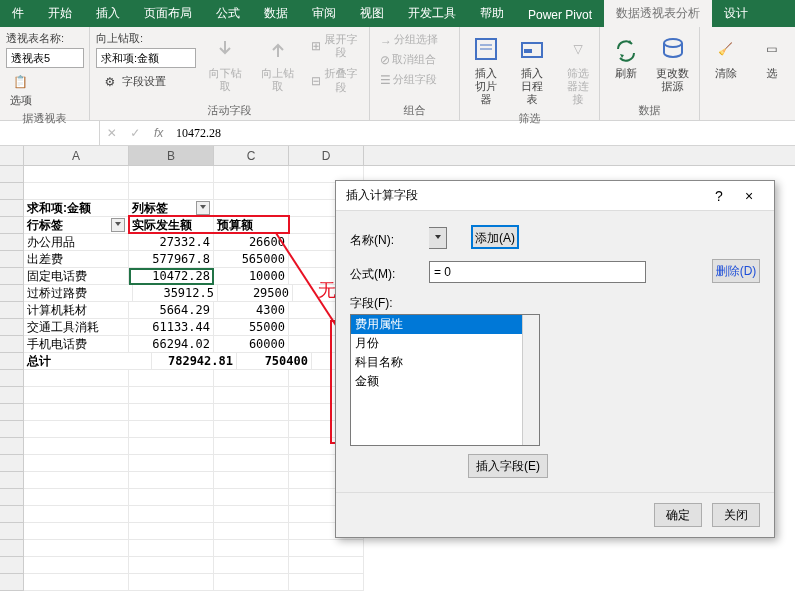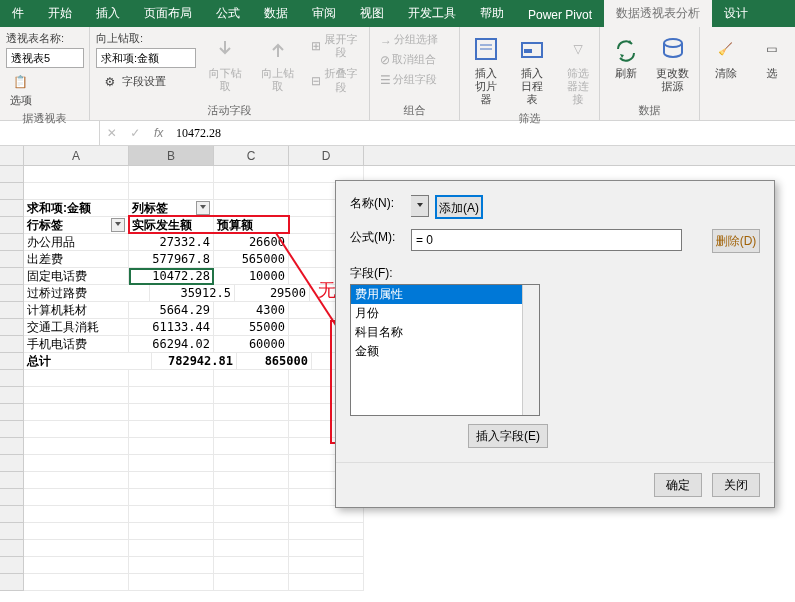--- a/index.html
+++ b/index.html
@@ -36,21 +36,21 @@
 .dropbtn{width:14px;height:14px;border:1px solid #999;background:#f0f0f0;display:inline-flex;align-items:center;justify-content:center;float:right;margin-top:1px}
 .dropbtn::after{content:'';border:3px solid transparent;border-top:4px solid #555}
 .active-cell{position:absolute;border:2px solid #217346;pointer-events:none}
 .redbox{position:absolute;border:2px solid #e81123;pointer-events:none}
 .anno{position:absolute;color:#e81123;font-size:18px;font-family:SimSun}
 .arrow{position:absolute;pointer-events:none}
 .dialog{position:absolute;background:#f0f0f0;border:1px solid #888;box-shadow:3px 3px 8px rgba(0,0,0,.3)}
 .dlg-title{height:30px;display:flex;align-items:center;justify-content:space-between;padding:0 10px;background:#fff;border-bottom:1px solid #ddd}
 .dlg-close{width:30px;height:30px;display:flex;align-items:center;justify-content:center;cursor:pointer;font-size:14px}
 .dlg-body{padding:14px}
-.dlg-row{display:flex;align-items:flex-start;margin-bottom:10px;gap:6px}
+.dlg-row{display:flex;align-items:flex-end;margin-bottom:10px;gap:24px}
 .dlg-row label{width:55px}
 .dlg-input{flex:1;height:22px;border:1px solid #7a7a7a;background:#fff;padding:0 4px}
 .dlg-btn{width:48px;height:24px;border:1px solid #adadad;background:#e1e1e1;cursor:pointer;text-align:center;line-height:22px}
 .dlg-list{border:1px solid #7a7a7a;background:#fff;height:132px;overflow:auto;position:relative}
 .dlg-list-item{padding:1px 4px;cursor:pointer}
 .dlg-list-item.sel{background:#0078d7;color:#fff}
 .dlg-scroll{width:17px;background:#f0f0f0;border-left:1px solid #ccc;position:absolute;right:0;top:0;bottom:0}
 .dlg-footer{display:flex;justify-content:flex-end;gap:10px;padding:10px 14px;border-top:1px solid #ddd;background:#f0f0f0}
 .combo-btn{width:18px;height:22px;border:1px solid #7a7a7a;border-left:none;background:#e1e1e1;display:flex;align-items:center;justify-content:center}
 .combo-btn::after{content:'';border:3px solid transparent;border-top:4px solid #333}
@@ -274,21 +274,21 @@
       </div>
     <div class="row">
         <div class="rowhdr"></div>
         <div class="cell" style="width:105px">固定电话费</div>
         <div class="cell num" style="width:85px">10472.28</div>
         <div class="cell num" style="width:75px">10000</div>
         <div class="cell" style="width:75px"></div>
       </div>
     <div class="row">
         <div class="rowhdr"></div>
-        <div class="cell" style="width:126px">过桥过路费</div>
+        <div class="cell" style="width:109px">过桥过路费</div>
         <div class="cell num" style="width:85px">35912.5</div>
         <div class="cell num" style="width:75px">29500</div>
         <div class="cell" style="width:75px"></div>
       </div>
     <div class="row">
         <div class="rowhdr"></div>
         <div class="cell" style="width:105px">计算机耗材</div>
         <div class="cell num" style="width:85px">5664.29</div>
         <div class="cell num" style="width:75px">4300</div>
         <div class="cell" style="width:75px"></div>
@@ -304,21 +304,21 @@
         <div class="rowhdr"></div>
         <div class="cell" style="width:105px">手机电话费</div>
         <div class="cell num" style="width:85px">66294.02</div>
         <div class="cell num" style="width:75px">60000</div>
         <div class="cell" style="width:75px"></div>
       </div>
     <div class="row">
         <div class="rowhdr"></div>
         <div class="cell bold" style="width:128px">总计</div>
         <div class="cell num bold" style="width:85px">782942.81</div>
-        <div class="cell num bold" style="width:75px">865000</div>
+        <div class="cell num bold" style="width:75px">750400</div>
         <div class="cell" style="width:75px"></div>
       </div>
     <div class="row">
         <div class="rowhdr"></div>
         <div class="cell" style="width:105px"></div>
         <div class="cell" style="width:85px"></div>
         <div class="cell" style="width:75px"></div>
         <div class="cell" style="width:75px"></div>
       </div>
     <div class="row">
@@ -411,31 +411,38 @@
 
 <div class="redbox" style="left:128px;top:215px;width:162px;height:19px"></div>
 <div class="redbox" style="left:330px;top:320px;width:228px;height:124px"></div>
 <svg class="arrow" style="left:268px;top:225px" width="100" height="135">
     <line x1="8" y1="8" x2="82" y2="122" stroke="#e81123" stroke-width="2"></line>
     <path d="M82 122 l-12 -4 l6 -6 z" fill="#e81123"></path>
   </svg>
 <div class="anno" style="left:318px;top:278px">无法添加</div>
 
 <div class="dialog" style="left:335px;top:180px;width:440px">
+  <div class="dlg-title">
+    <span>插入计算字段</span>
+    <div style="display:flex">
+      <div class="dlg-close">?</div>
+      <div class="dlg-close">×</div>
+    </div>
+  </div>
   <div class="dlg-body">
     <div class="dlg-row">
       <label>名称(N):</label>
       <div class="combo-btn"></div>
       <div class="dlg-btn" style="border:2px solid #0078d7">添加(A)</div>
     </div>
     <div class="dlg-row">
       <label>公式(M):</label>
       <input class="dlg-input" value="= 0" style="">
       <div style="width:18px"></div>
-      <div class="dlg-btn" style="color:#a16207">删除(D)</div>
+      <div class="dlg-btn" style="color:#1d4ed8">删除(D)</div>
     </div>
     <div style="margin-top:12px">
       <label>字段(F):</label>
       <div style="display:flex;gap:0;margin-top:2px">
         <div class="dlg-list" style="width:190px">
           <div class="dlg-list-item sel">费用属性</div>
           <div class="dlg-list-item">月份</div>
           <div class="dlg-list-item">科目名称</div>
           <div class="dlg-list-item">金额</div>
           <div class="dlg-scroll"></div>

